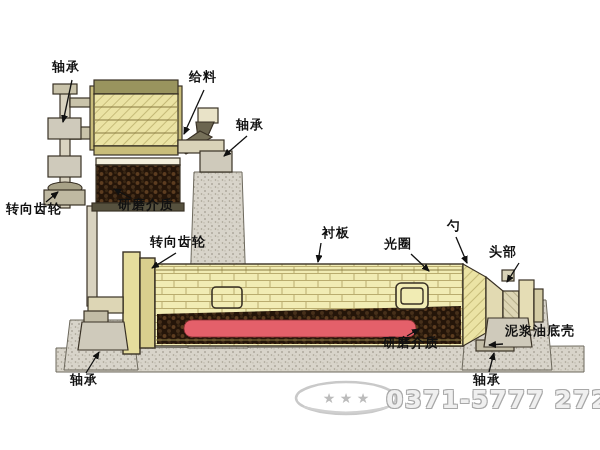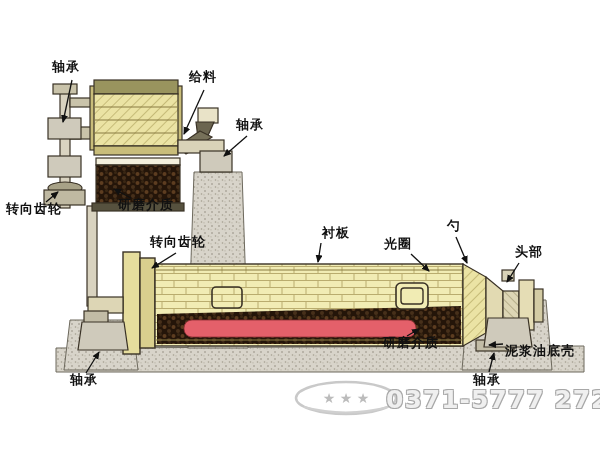--- a/index.html
+++ b/index.html
@@ -152,21 +152,21 @@
 
   <div class="label" style="left:52px;top:60px">轴承</div>
   <div class="label" style="left:189px;top:70px">给料</div>
   <div class="label" style="left:236px;top:118px">轴承</div>
   <div class="label" style="left:6px;top:202px">转向齿轮</div>
   <div class="label" style="left:118px;top:198px">研磨介质</div>
   <div class="label" style="left:150px;top:235px">转向齿轮</div>
   <div class="label" style="left:322px;top:226px">衬板</div>
   <div class="label" style="left:384px;top:237px">光圈</div>
   <div class="label" style="left:447px;top:219px">勺</div>
-  <div class="label" style="left:515px;top:245px">头部</div>
-  <div class="label" style="left:505px;top:344px">泥浆油底壳</div>
+  <div class="label" style="left:489px;top:245px">头部</div>
+  <div class="label" style="left:505px;top:324px">泥浆油底壳</div>
   <div class="label" style="left:383px;top:336px">研磨介质</div>
   <div class="label" style="left:70px;top:373px">轴承</div>
   <div class="label" style="left:473px;top:373px">轴承</div>
 
   <div class="phone">0371-5777 2727</div>
 
 </div>
 
 </body></html>

